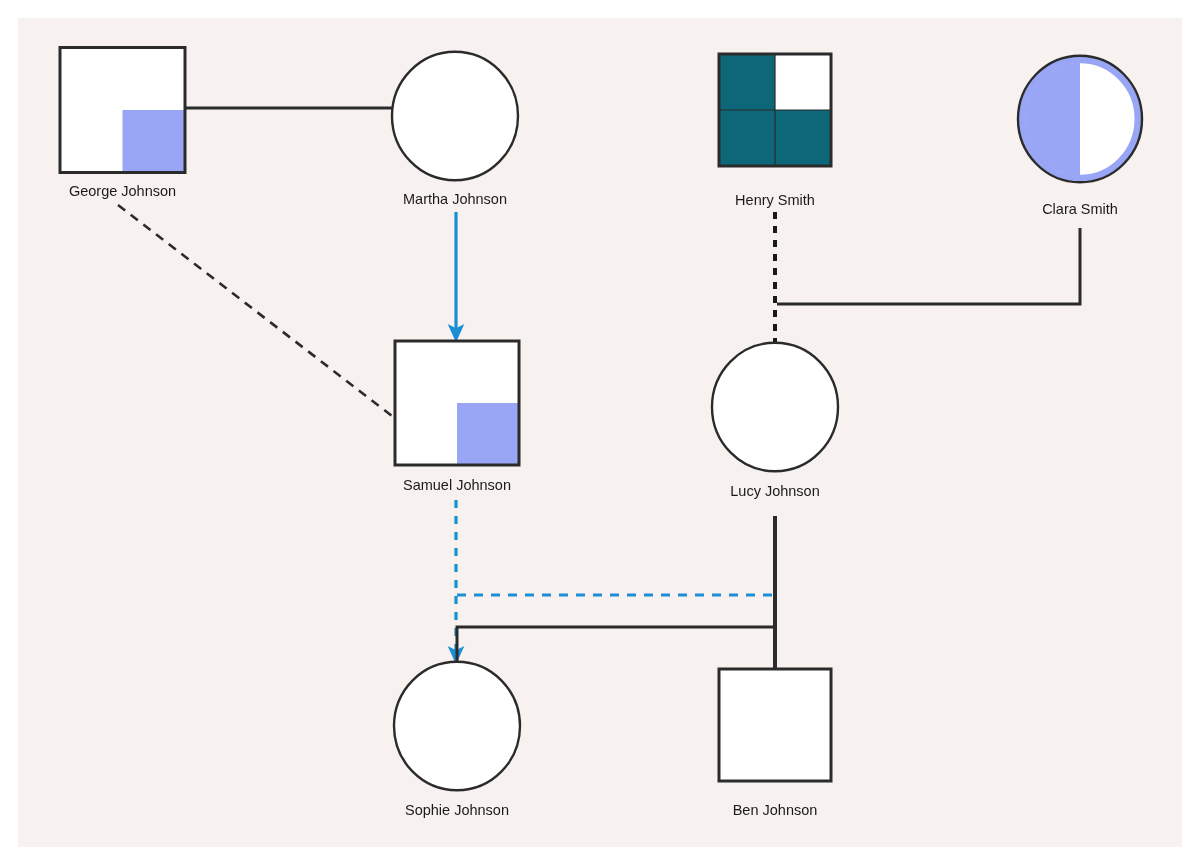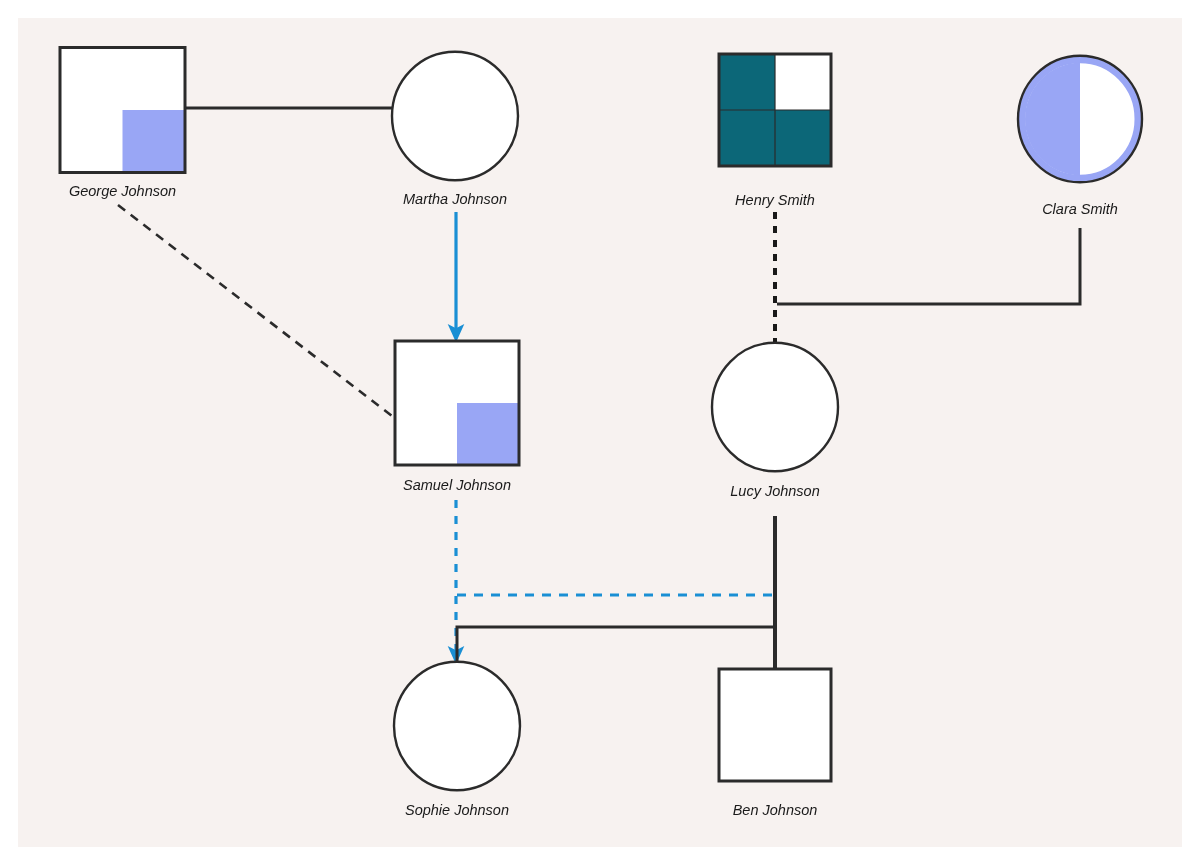--- a/index.html
+++ b/index.html
@@ -11,21 +11,20 @@
     width: 1200px;
     height: 865px;
     font-family: "Liberation Sans", sans-serif;
     overflow: hidden;
   }
   #pedigree-root {
     position: relative;
     width: 1076px;
     height: 865px;
     background: #ffffff;
-    font-style: italic;
   }
   #pedigree-canvas {
     position: absolute;
     left: 0;
     top: 0;
     width: 1200px;
     height: 865px;
     display: block;
   }
   .node-label {

